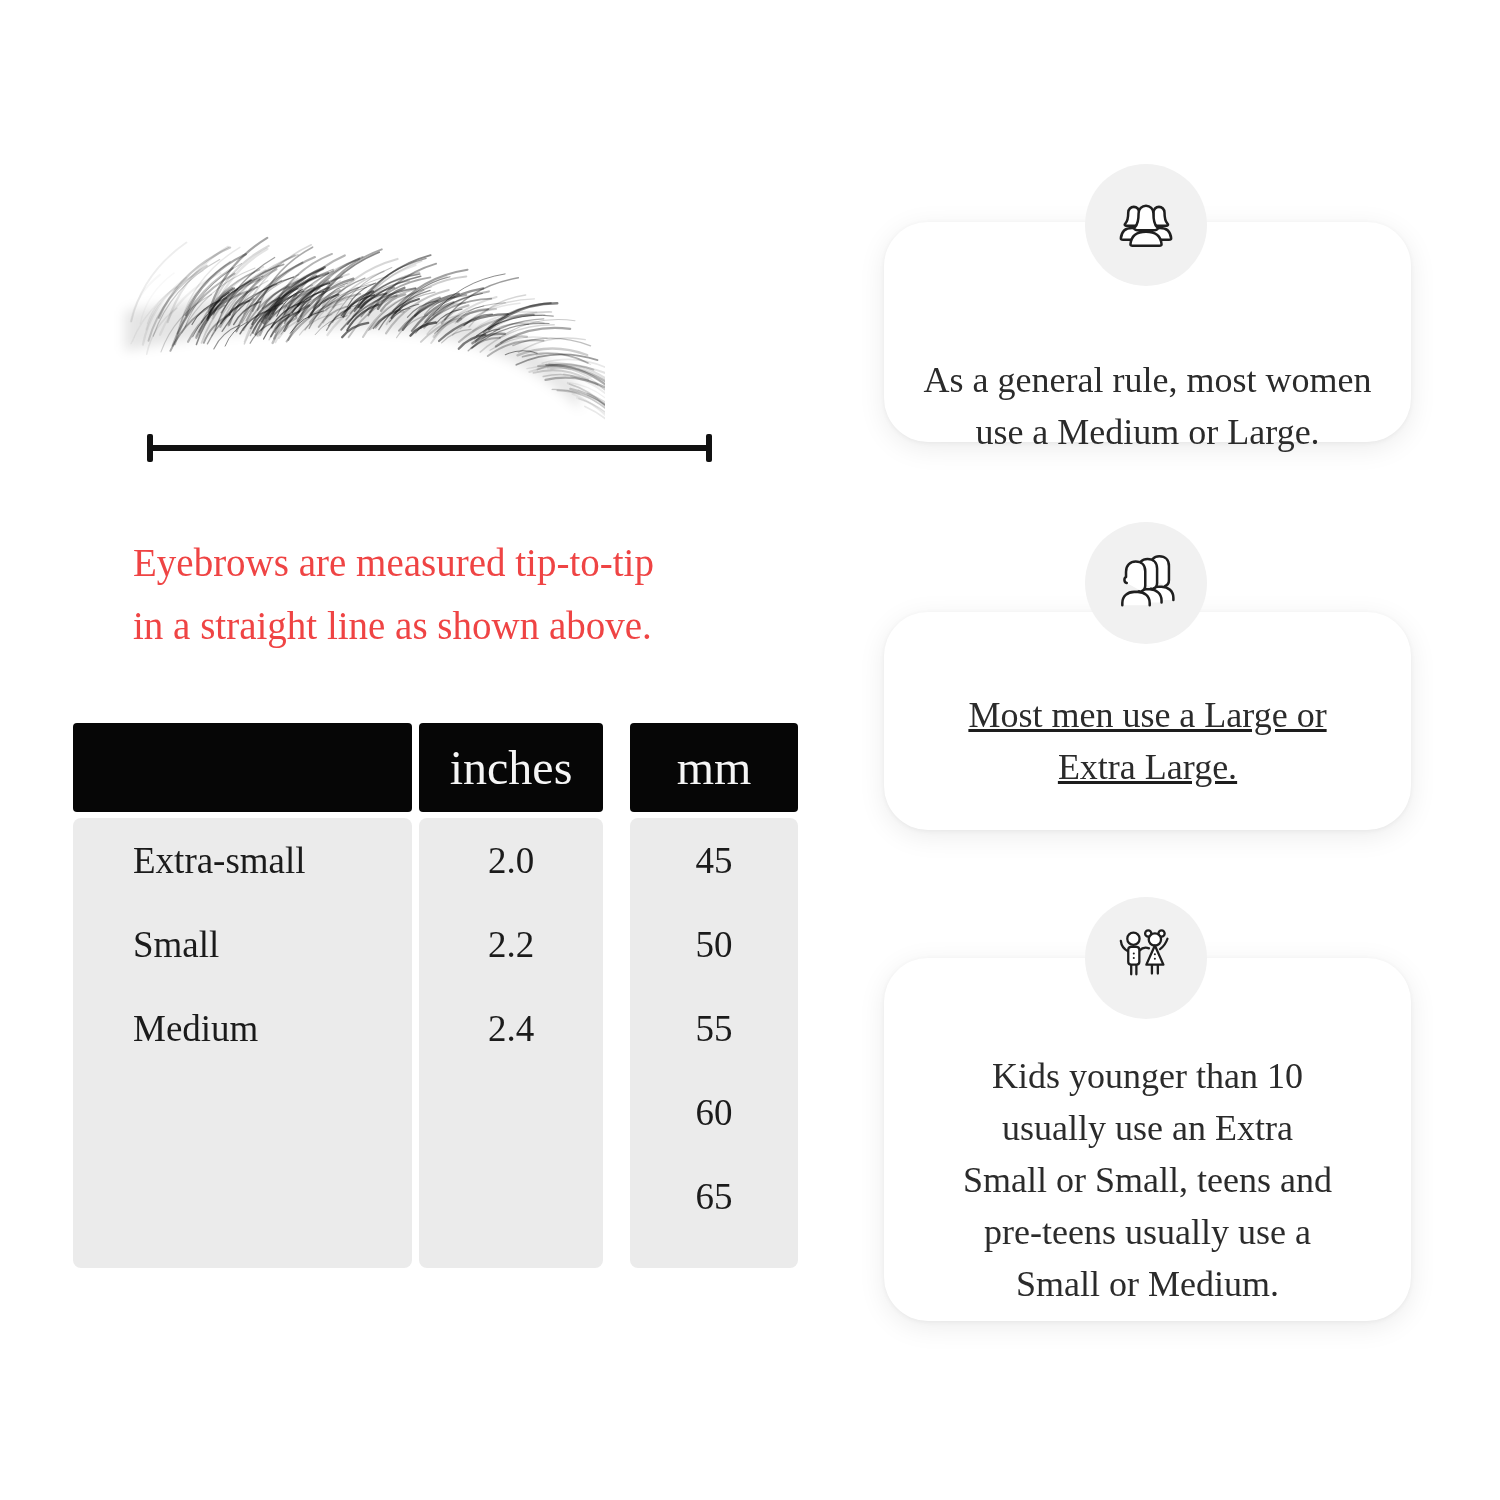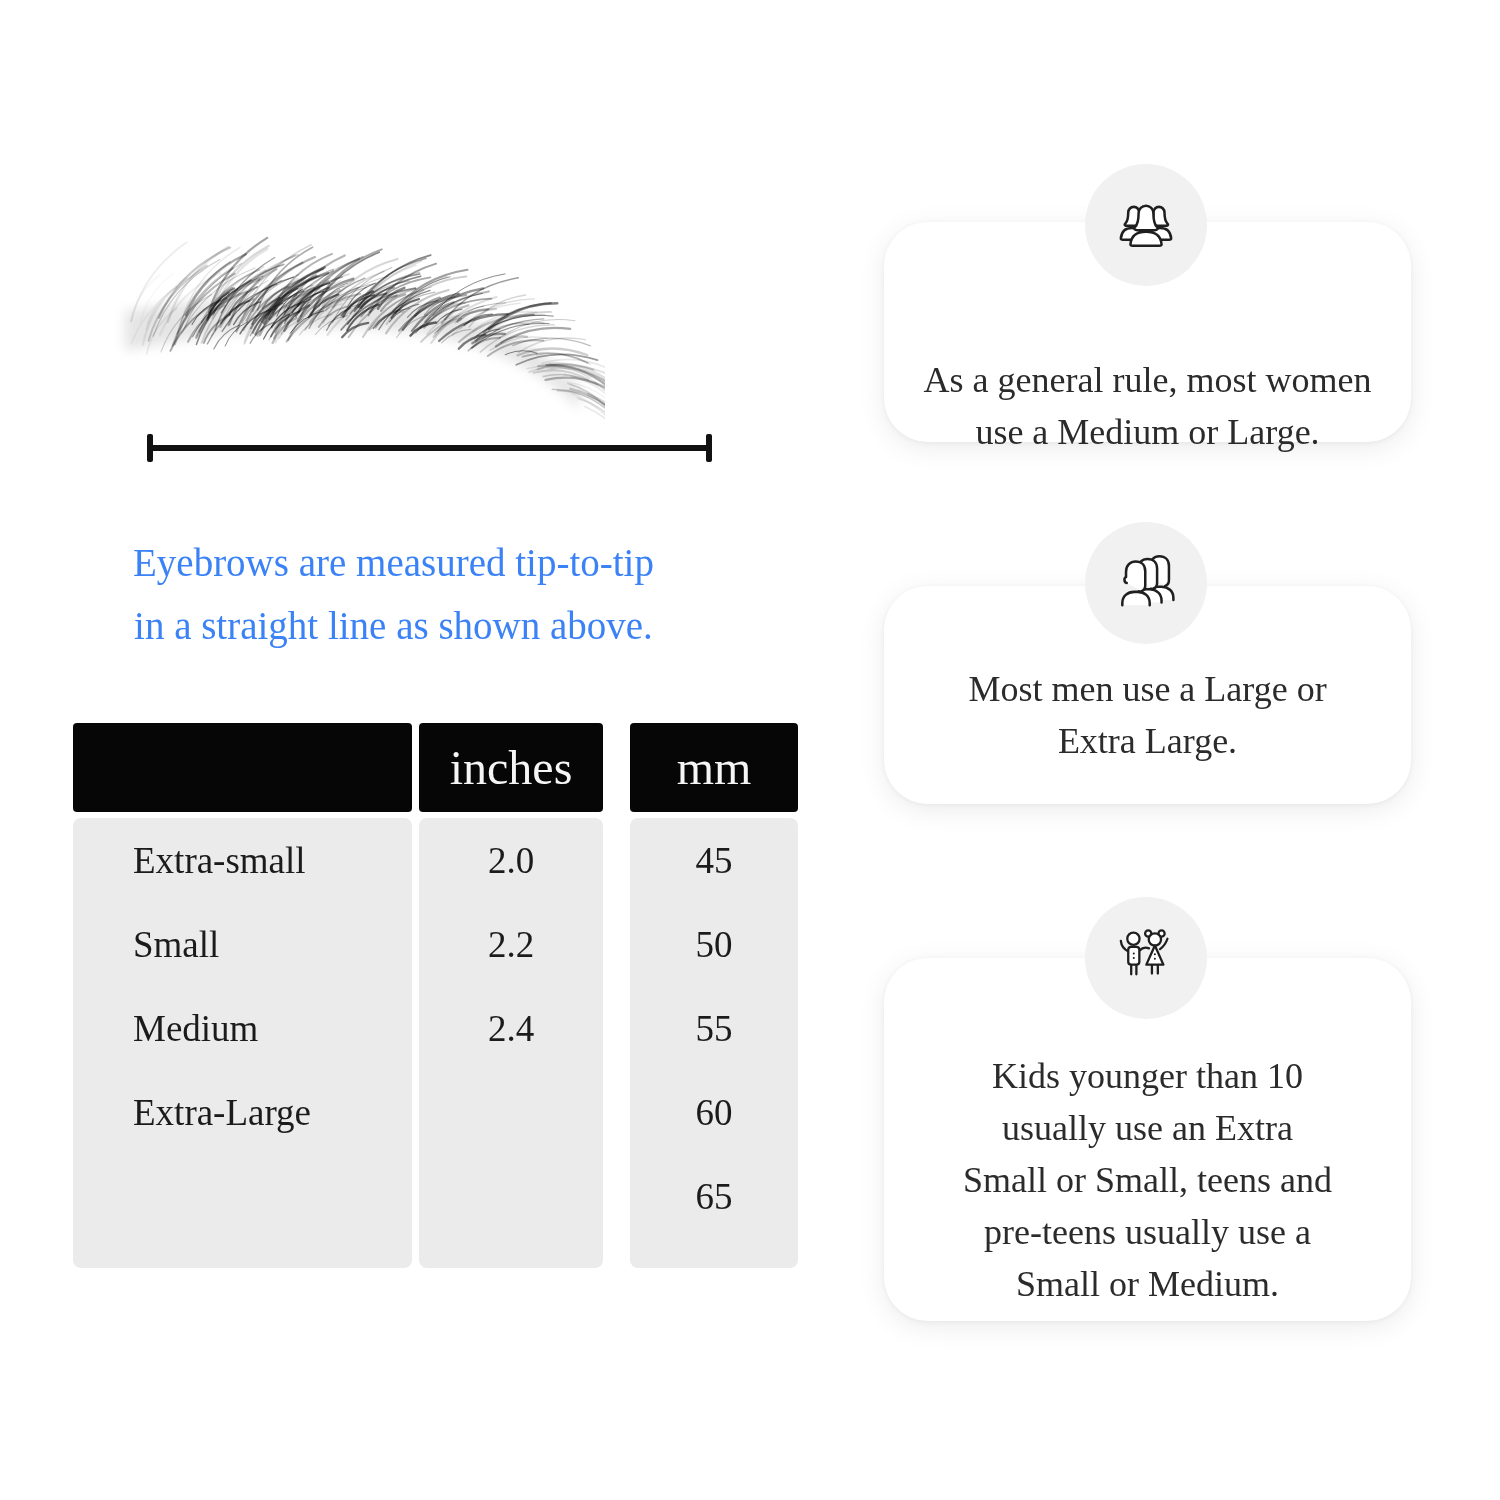--- a/index.html
+++ b/index.html
@@ -6,38 +6,38 @@
   .page{
     position:relative;width:1500px;height:1500px;background:var(--c-page-bg,#fff);
     font-family:"Liberation Serif", serif;color:var(--c-ink,#1d1d1d);overflow:hidden;
   }
   
   .brow{position:absolute;left:95px;top:195px;width:510px;height:225px;}
   .mline{position:absolute;left:147px;top:434px;width:565px;height:28px;}
   .mline .bar{position:absolute;left:0;right:0;top:11px;height:6px;background:var(--c-line,#111);border-radius:2px;}
   .mline .cap{position:absolute;top:0;width:6px;height:28px;background:var(--c-line,#111);border-radius:2px;}
   .mline .cap.l{left:0;} .mline .cap.r{right:0;}
-  .caption{position:absolute;left:133px;top:531px;font-size:39px;line-height:63px;color:#3b82f6;white-space:nowrap;text-align:center;}
+  .caption{position:absolute;left:133px;top:531px;font-size:39px;line-height:63px;color:#ef4444;white-space:nowrap;}
   
   .slab{position:absolute;box-sizing:border-box;}
   .thead{top:723px;height:89px;background:var(--c-table-header-bg,#060606);border-radius:4px;
          display:flex;align-items:center;justify-content:center;
          color:var(--c-table-header-text,#f5f5f5);font-size:48px;}
   .tbody{top:818px;height:450px;background:var(--c-table-body-bg,#ebebeb);border-radius:8px;}
   .colA{left:73px;width:339px;} .colB{left:419px;width:184px;} .colC{left:630px;width:168px;}
   .cell{height:84px;display:flex;align-items:center;font-size:37px;color:#1b1b1b;}
   .tbody.colA .cell{padding-left:60px;justify-content:flex-start;}
   .tbody.colB .cell,.tbody.colC .cell{justify-content:center;}
   
   .card{position:absolute;left:884px;width:527px;background:var(--c-card-bg,#fff);border-radius:44px;
         box-shadow:0 6px 28px rgba(0,0,0,.08),0 1px 5px rgba(0,0,0,.05);
         display:flex;align-items:center;justify-content:center;}
   .card .card-text{font-size:36px;line-height:52px;text-align:center;color:#2b2b2b;}
   .card.c1{top:222px;height:220px;align-items:flex-end;} .card.c1 .card-text{transform:translateY(16px);}
-  .card.c2{top:586px;height:218px;} .card.c2 .card-text{transform:translateY(20px);}
+  .card.c2{top:612px;height:218px;text-decoration:underline;} .card.c2 .card-text{transform:translateY(20px);}
   .card.c3{top:958px;height:363px;} .card.c3 .card-text{transform:translateY(40px);}
   .icon-circle{position:absolute;left:1085px;width:122px;height:122px;border-radius:50%;
         background:var(--c-icon-circle-bg,#f1f1f1);display:flex;align-items:center;justify-content:center;}
   .icon-circle.i1{top:164px;} .icon-circle.i2{top:522px;} .icon-circle.i3{top:897px;}
   .icon-circle svg{width:74px;height:74px;}
   .ic{stroke:#1f1f1f;stroke-width:3.4;stroke-linecap:round;stroke-linejoin:round;fill:none;}
   .icfill{fill:#fff;}
 </style>
 </head>
 <body>
@@ -326,21 +326,20 @@
     </div>
 
   <div>
     <div class="slab thead colA"></div>
     <div class="slab thead colB">inches</div>
     <div class="slab thead colC">mm</div>
     <div class="slab tbody colA" id="colLabels">
         <div class="cell">Extra-small</div>
         <div class="cell">Small</div>
         <div class="cell">Medium</div>
-        <div class="cell">Extra-Large</div>
       </div>
     <div class="slab tbody colB" id="colInches">
         <div class="cell">2.0</div>
         <div class="cell">2.2</div>
         <div class="cell">2.4</div>
       </div>
     <div class="slab tbody colC" id="colMm">
         <div class="cell">45</div>
         <div class="cell">50</div>
         <div class="cell">55</div>

